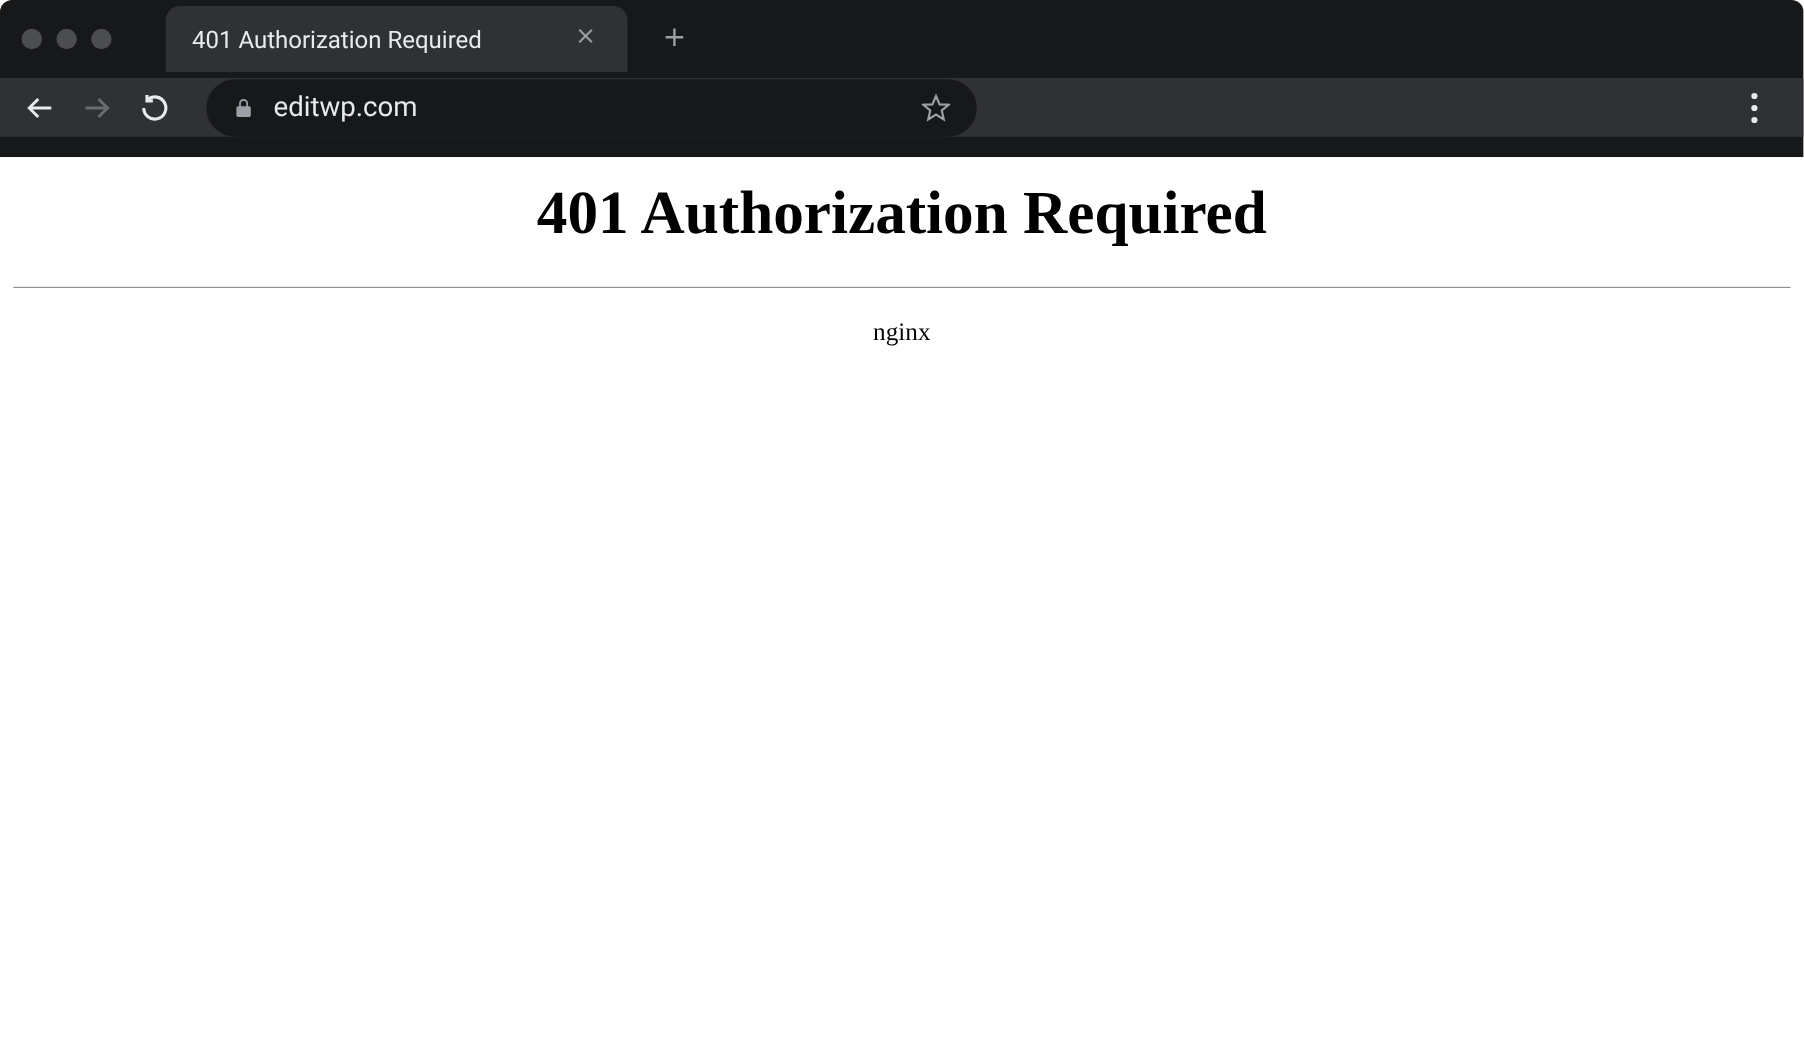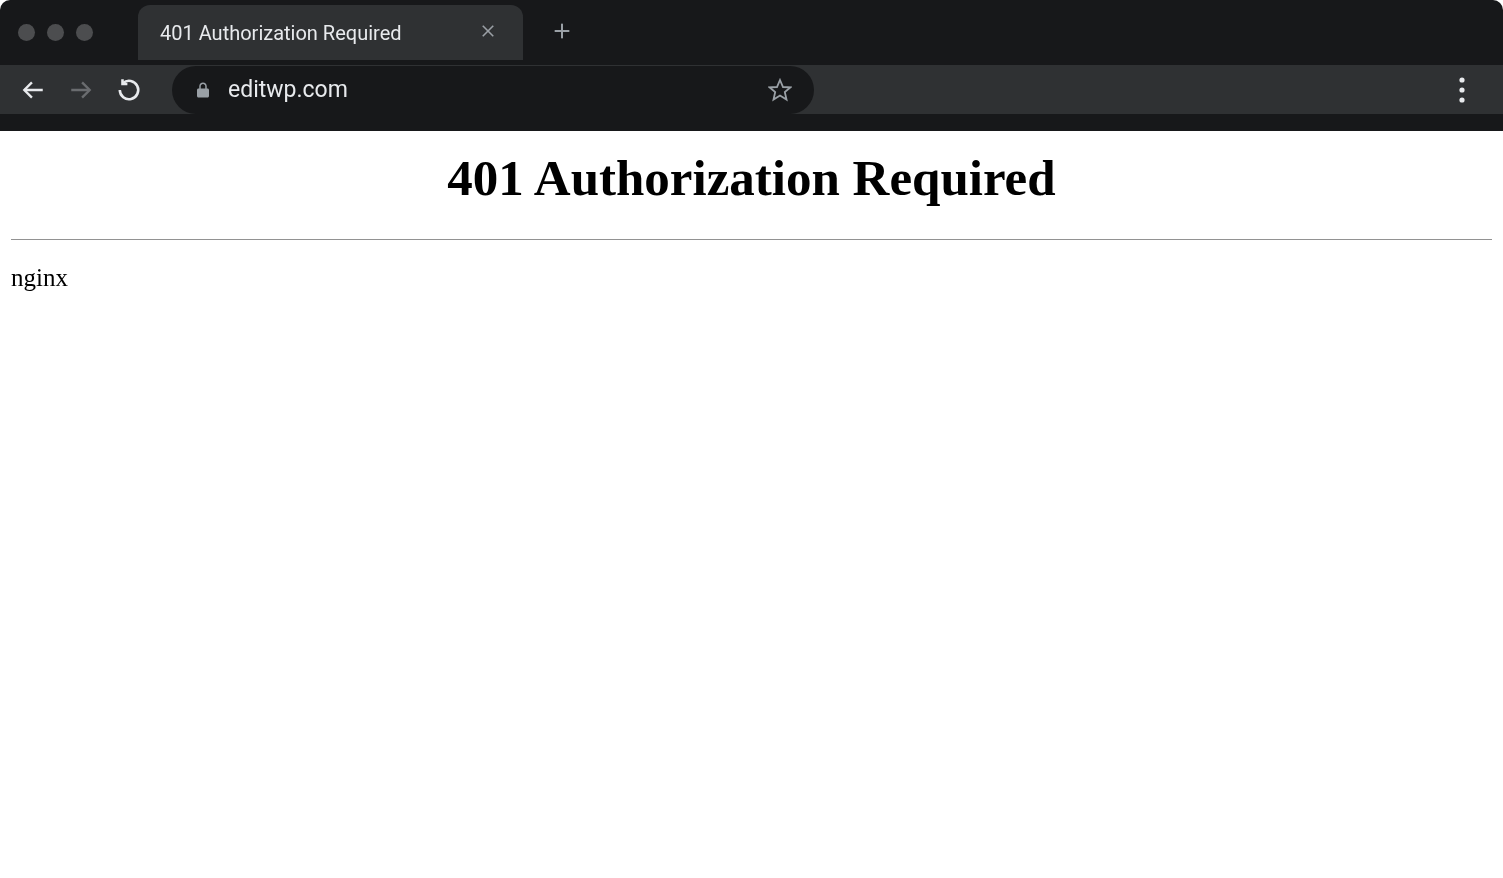--- a/index.html
+++ b/index.html
@@ -156,22 +156,22 @@
       color: #000000;
       margin-bottom: 32px;
     }
     .error-divider {
       border: none;
       border-top: 1px solid #929292;
       margin: 0 0 24px 0;
     }
     .server-text {
       font-family: "Times New Roman", Times, serif;
-      font-size: 25px;
-      text-align: left;
+      font-size: 21px;
+      text-align: center;
       color: #000000;
     }
   </style>
 </head>
 <body>
 
 <div class="browser-chrome">
   <div class="tab-bar">
     <div class="traffic-lights">
       <div class="traffic-light"></div>

